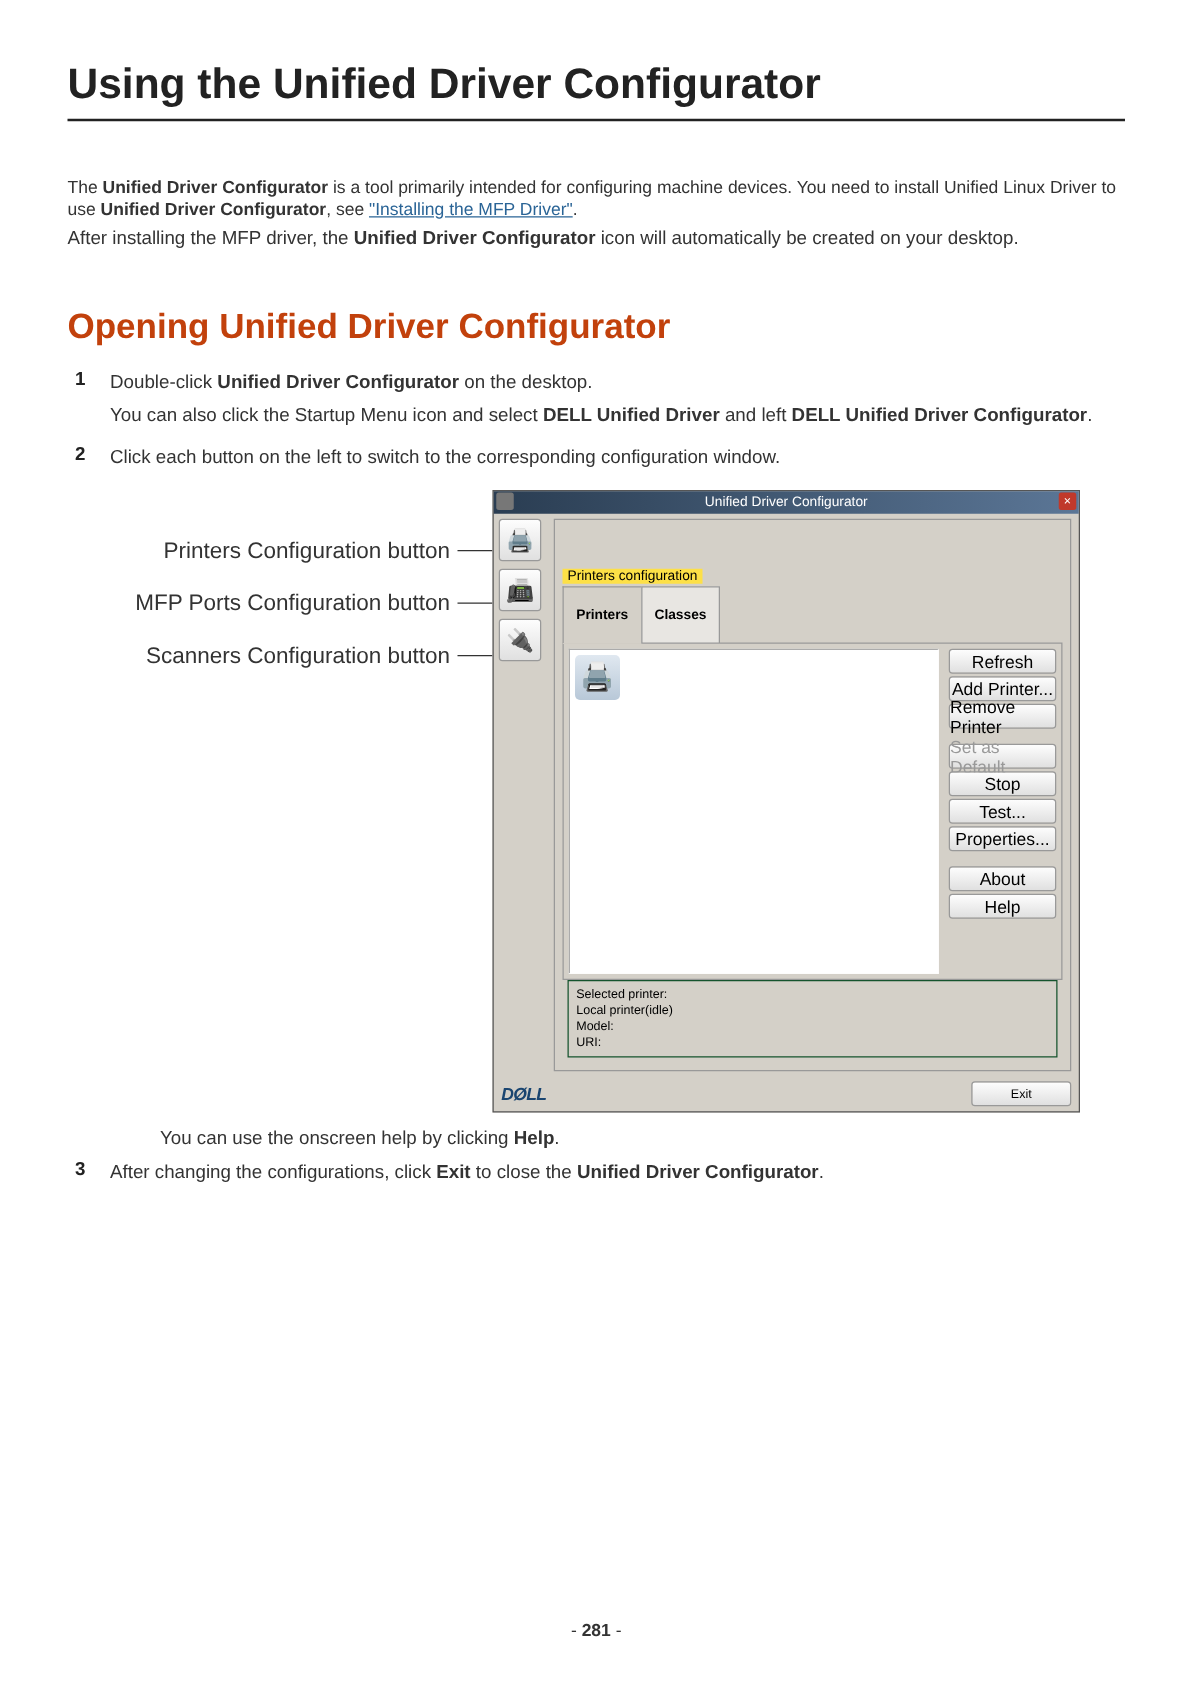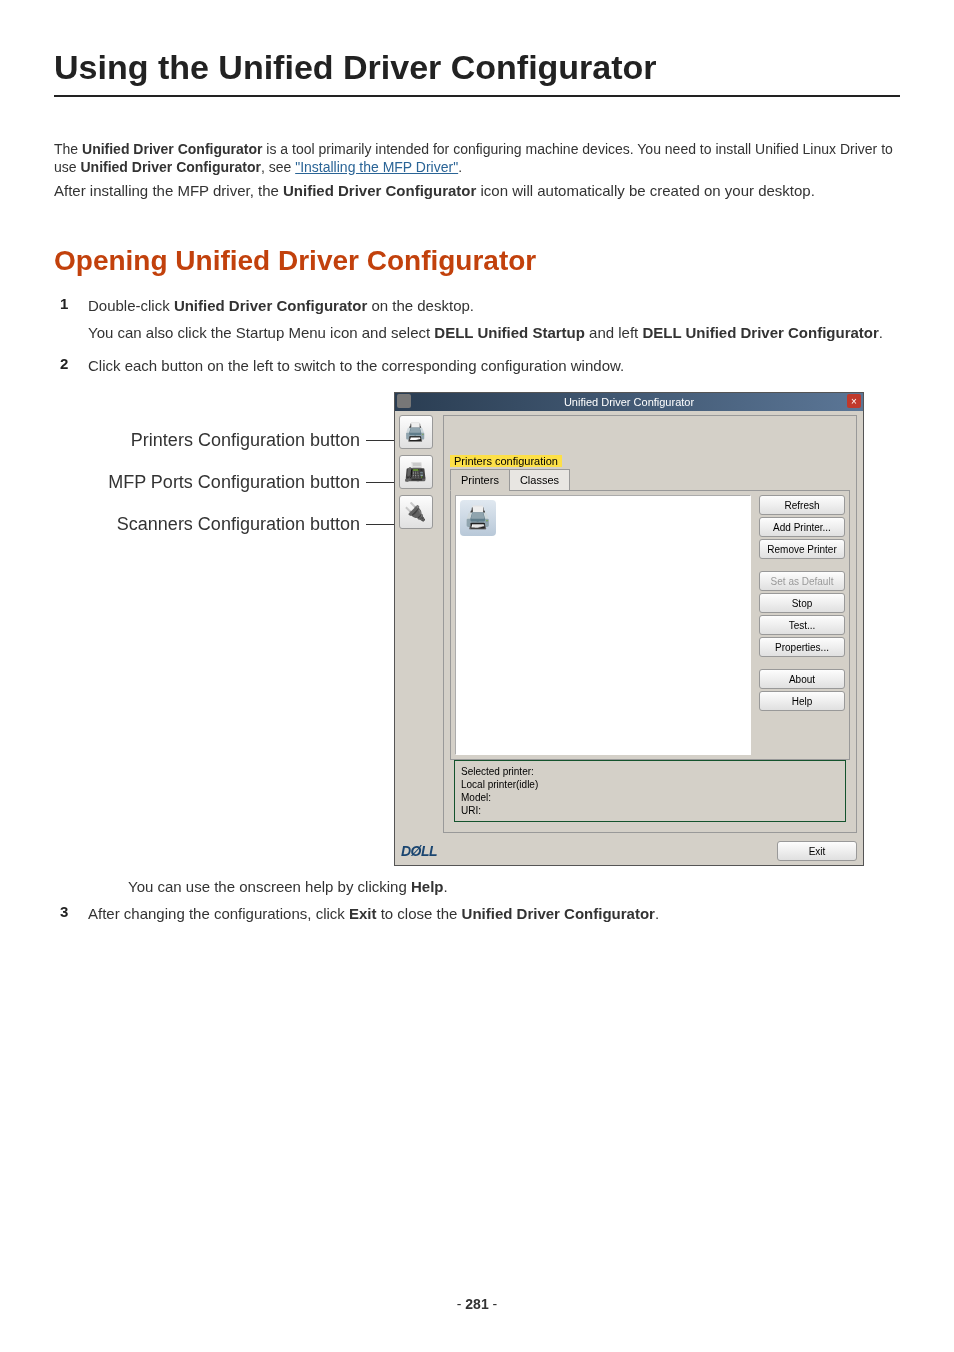--- a/index.html
+++ b/index.html
@@ -176,25 +176,26 @@
       top: -8px;
       display: inline-block;
       padding: 0 4px;
       margin-top: 45px;
     }
     .tabs {
       display: flex;
       margin-top: -6px;
     }
     .tab {
-      padding: 4px 10px;
+      padding: 16px 10px;
       border: 1px solid #999;
       background: #e8e6e2;
       font-size: 11px;
       margin-right: -1px;
+      font-weight: bold;
     }
     .tab.active {
       background: #d4d0c8;
       border-bottom-color: #d4d0c8;
     }
     .tab-panel {
       border: 1px solid #999;
       border-top: 1px solid #999;
       margin-top: -1px;
       display: flex;
@@ -219,21 +220,21 @@
     }
     .side-btns {
       width: 94px;
       padding: 4px;
       display: flex;
       flex-direction: column;
     }
     .side-btns .btn {
       height: 20px;
       margin-bottom: 2px;
-      font-size: 10px;
+      font-size: 14px;
       background: linear-gradient(to bottom, #fdfdfd, #e0e0e0);
       border: 1px solid #999;
       display: flex;
       align-items: center;
       justify-content: center;
       border-radius: 3px;
     }
     .side-btns .btn.disabled {
       color: #999;
     }
@@ -302,21 +303,21 @@
 <h2 class="section-title">Opening Unified Driver Configurator</h2>
 
 <ol class="steps">
   <li class="step">
     <div class="step-num">1</div>
     <div class="step-body">
       <p>
         <span>Double-click </span><span class="bold">Unified Driver Configurator</span><span> on the desktop.</span>
       </p>
       <p>
-        <span>You can also click the Startup Menu icon and select </span><span class="bold">DELL Unified Startup</span><span> and left </span><span class="bold">DELL Unified Driver Configurator</span><span>.</span>
+        <span>You can also click the Startup Menu icon and select </span><span class="bold">DELL Unified Driver</span><span> and left </span><span class="bold">DELL Unified Driver Configurator</span><span>.</span>
       </p>
     </div>
   </li>
 
   <li class="step">
     <div class="step-num">2</div>
     <div class="step-body">
       <p>Click each button on the left to switch to the corresponding configuration window.</p>
     </div>
   </li>

